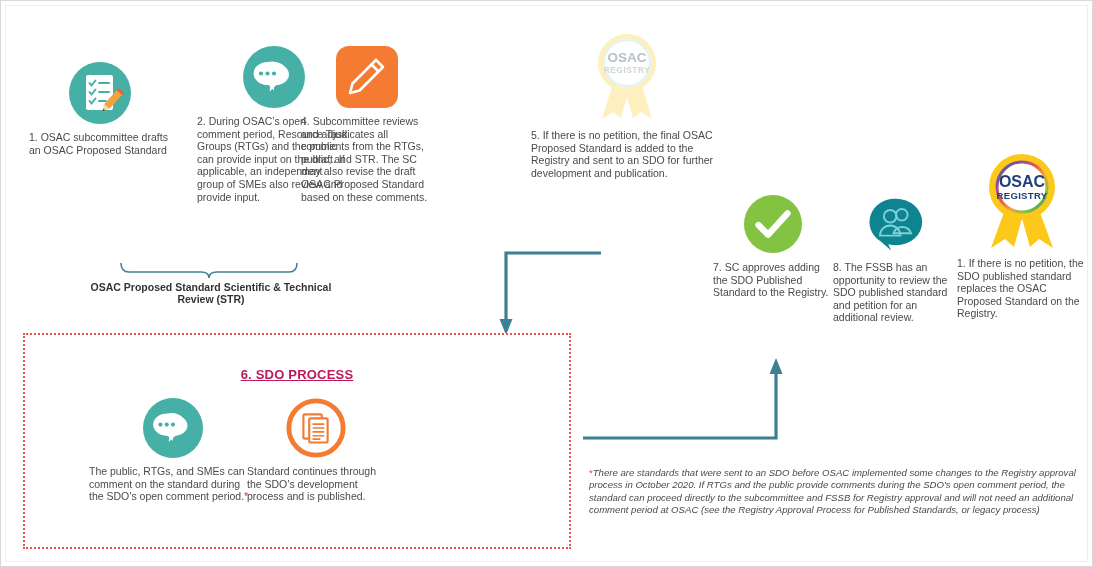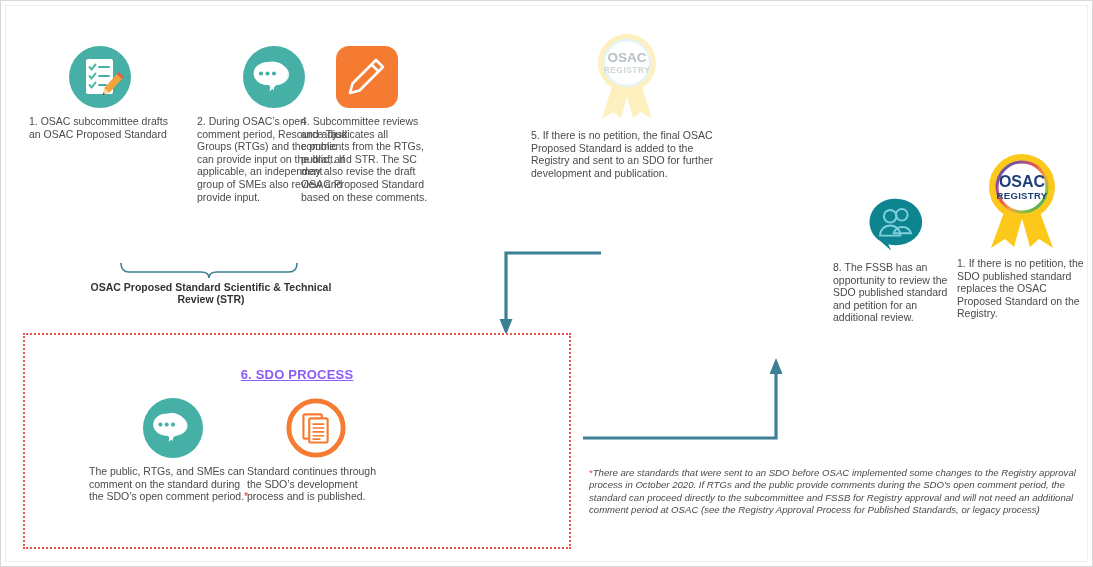--- a/index.html
+++ b/index.html
@@ -15,21 +15,21 @@
     border:1px solid #eeeeee;pointer-events:none;
   }
   .step{position:absolute;}
   .step .cap{
     font-size:10.5px;line-height:12.6px;color:#4a4a4a;
     margin-top:6px;
   }
   .icon{margin:0 auto;display:block;}
 
   
-  .s1{left:28px;top:44px;width:142px;}
+  .s1{left:28px;top:60px;width:142px;}
   .s2{left:156px;top:44px;width:154px;margin-left:40px;}
   .s3{left:300px;top:44px;width:132px;}
   .s4{left:420px;top:44px;width:132px;}
   .s5{left:530px;top:30px;width:192px;}
 
   .s7{left:712px;top:192px;width:120px;}
   .s8{left:832px;top:192px;width:126px;}
   .s9{left:956px;top:150px;width:130px;}
 
   .sdo1{left:88px;top:396px;width:168px;}
@@ -43,21 +43,21 @@
     font-size:10.5px;line-height:12px;font-weight:bold;color:#333333;
   }
 
   
   #sdo-box{
     position:absolute;left:22px;top:332px;width:548px;height:216px;
     border:2px dotted #e8534f;box-sizing:border-box;background:#ffffff;
   }
   #sdo-title{
     position:absolute;left:22px;top:366px;width:548px;text-align:center;
-    font-size:13px;font-weight:bold;color:#8b5cf6;
+    font-size:13px;font-weight:bold;color:#be185d;
     text-decoration:underline;letter-spacing:.2px;
   }
 
   
   #footnote{
     position:absolute;left:588px;top:466px;width:492px;
     font-size:9.6px;line-height:12.4px;color:#4a4a4a;
     font-style:italic;
   }
   #footnote .ast{color:#e03a3a;font-style:normal;}
@@ -180,20 +180,27 @@
         <line x1="29" y1="32" x2="40" y2="32"></line>
         <line x1="29" y1="36" x2="40" y2="36"></line>
         <line x1="29" y1="40" x2="40" y2="40"></line>
         <line x1="29" y1="43.5" x2="36" y2="43.5"></line>
       </g>
     </svg>
     <div class="cap">Standard continues through the SDO’s development process and is published.</div>
   </div>
 
 
+  <div class="step s7">
+    <svg class="icon" width="62" height="62" viewBox="0 0 64 64">
+      <circle cx="32" cy="32" r="30" fill="#84c341"></circle>
+      <polyline points="17,33 27,43 47,21" fill="none" stroke="#ffffff" stroke-width="6.5" stroke-linecap="round" stroke-linejoin="round"></polyline>
+    </svg>
+    <div class="cap">7. SC approves adding the SDO Published Standard to the Registry.</div>
+  </div>
 
   <div class="step s8">
     <svg class="icon" width="62" height="62" viewBox="0 0 64 64">
       <path d="M32 6 a27 24 0 1 1 0 48 a29 29 0 0 1 -8 -1.2
                l3 6.6 -11 -9.6 A26 24 0 0 1 32 6 z" fill="#0e8490"></path>
       <g stroke="#7fd0d8" stroke-width="2" fill="none">
         <circle cx="26" cy="24" r="6.5"></circle>
         <path d="M15.5 44 a10.5 10.5 0 0 1 21 0 z"></path>
         <circle cx="38" cy="22.5" r="6"></circle>
         <path d="M29.5 41.5 a9.5 9.5 0 0 1 18 0 z"></path>

